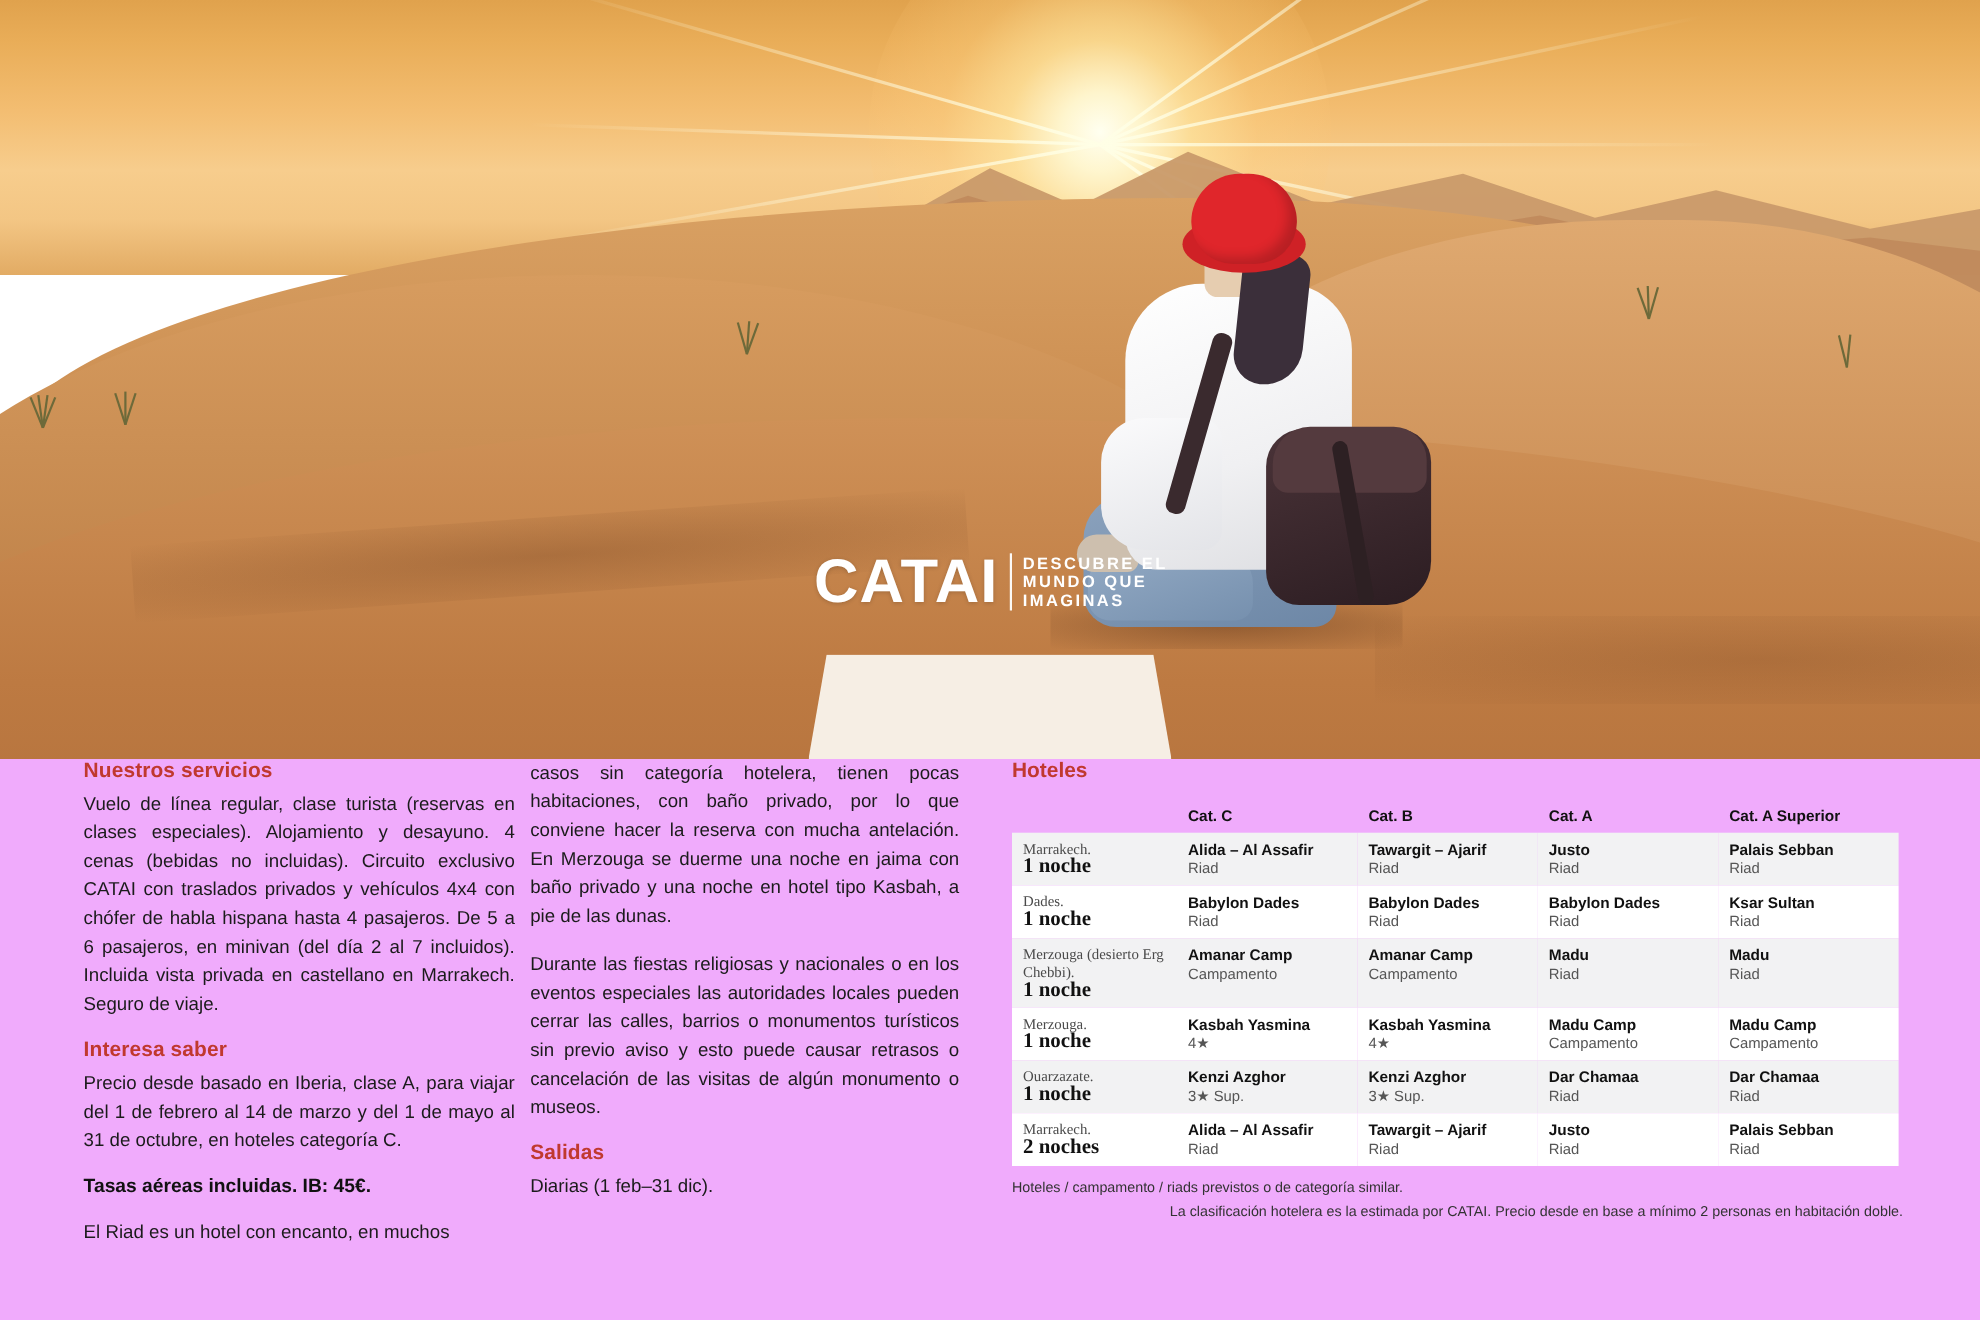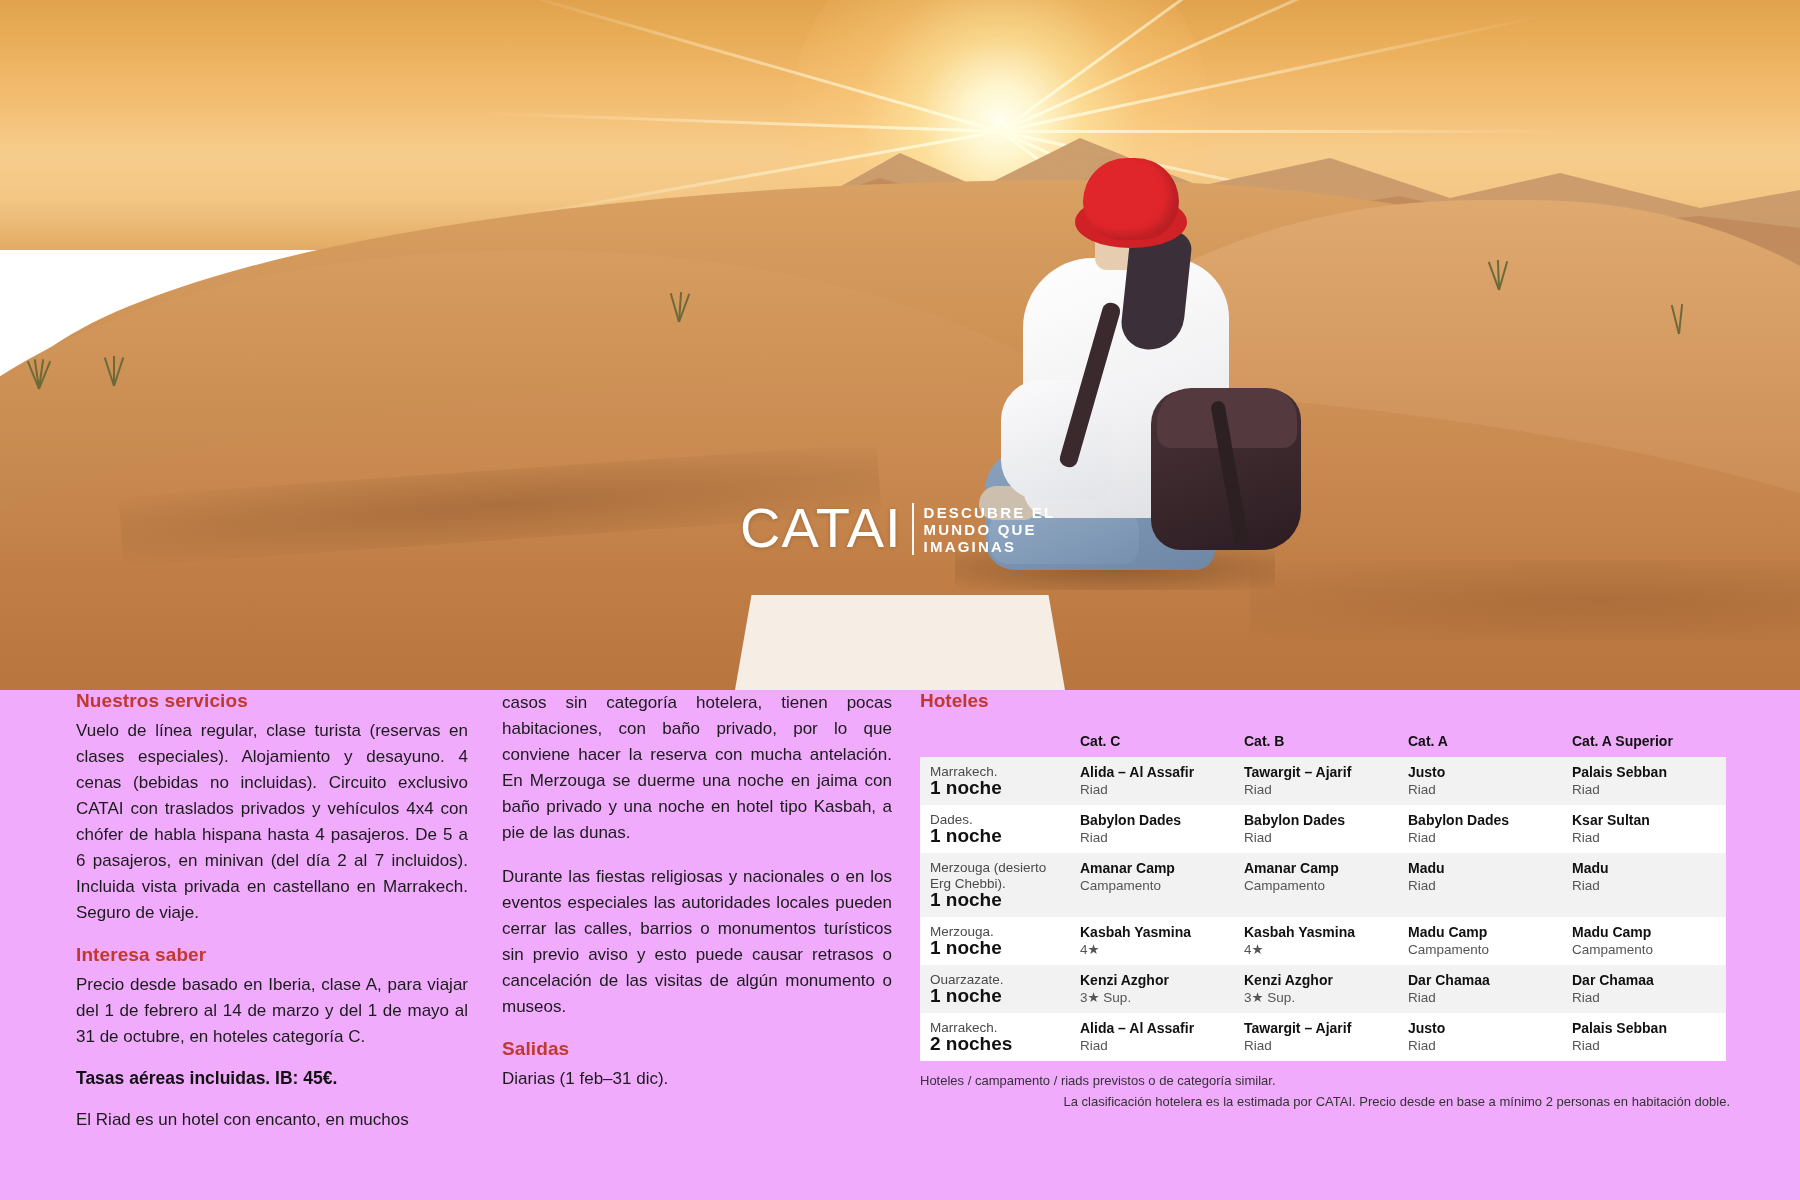--- a/index.html
+++ b/index.html
@@ -143,42 +143,42 @@
   }
   .p-shadow {
     position:absolute; left:-20px; top:396px; width:320px; height:44px;
     background: radial-gradient(ellipse at 50% 50%, rgba(90,50,25,0.45), rgba(90,50,25,0));
   }
 
   
   .logo-wrap { position:absolute; left:740px; top:500px; width:360px; height:70px; display:flex; align-items:flex-start; }
   .logo-main {
     font-family: "Liberation Sans", sans-serif;
-    font-weight: normal; font-size: 56px; letter-spacing: 1px;
+    font-weight: bold; font-size: 56px; letter-spacing: 1px;
     color:#ffffff; line-height: 1;
     text-shadow: 0 1px 4px rgba(0,0,0,0.18);
   }
   .logo-bar { width:2px; height:52px; background:#fff; margin:3px 10px 0 10px; opacity:0.95; }
   .logo-tag {
     color:#ffffff; font-size:15px; font-weight:bold; letter-spacing:2.2px;
     line-height:17px; margin-top:4px; text-transform:uppercase;
   }
   .logo-plinth {
     position:absolute; left:735px; top:595px;
     width:330px; height:95px;
     background:#f6eee4;
     clip-path: polygon(5% 0%, 95% 0%, 100% 100%, 0% 100%);
   }
 
   
   .content { position:absolute; left:0; top:690px; width:1800px; height:510px; background:#f0abfc; }
 
   .col { position:absolute; top:0; }
   .col1 { left:76px; width:392px; }
-  .col2 { left:502px; width:390px; }
+  .col2 { left:482px; width:390px; }
   .col3 { left:920px; width:810px; }
 
   h3.section {
     color:#c0392f; font-size:19px; font-weight:bold; margin-bottom:6px;
     letter-spacing:0.1px;
   }
   p.body {
     font-size:17px; line-height:26px; color:#1b1b1b; text-align:justify;
     margin-bottom:18px;
   }
@@ -190,21 +190,21 @@
   table.hotels th, table.hotels td {
     text-align:left; vertical-align: top;
     padding: 7px 8px 7px 10px;
   }
   table.hotels thead th {
     font-size:14px; font-weight:bold; color:#111;
     padding-bottom: 8px; border-bottom: none;
   }
   table.hotels tbody tr.odd td { background:#f2f2f3; }
   table.hotels tbody tr.even td { background:#ffffff; }
-  .city { font-size:13.5px; color:#4a4a4a; line-height:16px; }
+  .city { font-size:13.5px; color:#4a4a4a; line-height:16px;font-family:Liberation Serif, serif; }
   .city b { color:#111; font-weight:bold; font-size:19px; }
   .hname { font-size:14px; font-weight:bold; color:#111; line-height:17px; }
   .hcat { font-size:13.5px; color:#555; line-height:17px; }
   .colw-city { width:150px; }
   .colw-h { width:164px; }
   p.footnote { font-size:13px; color:#333; line-height:19px; margin-top:10px; }
 </style>
 </head>
 <body>
 

